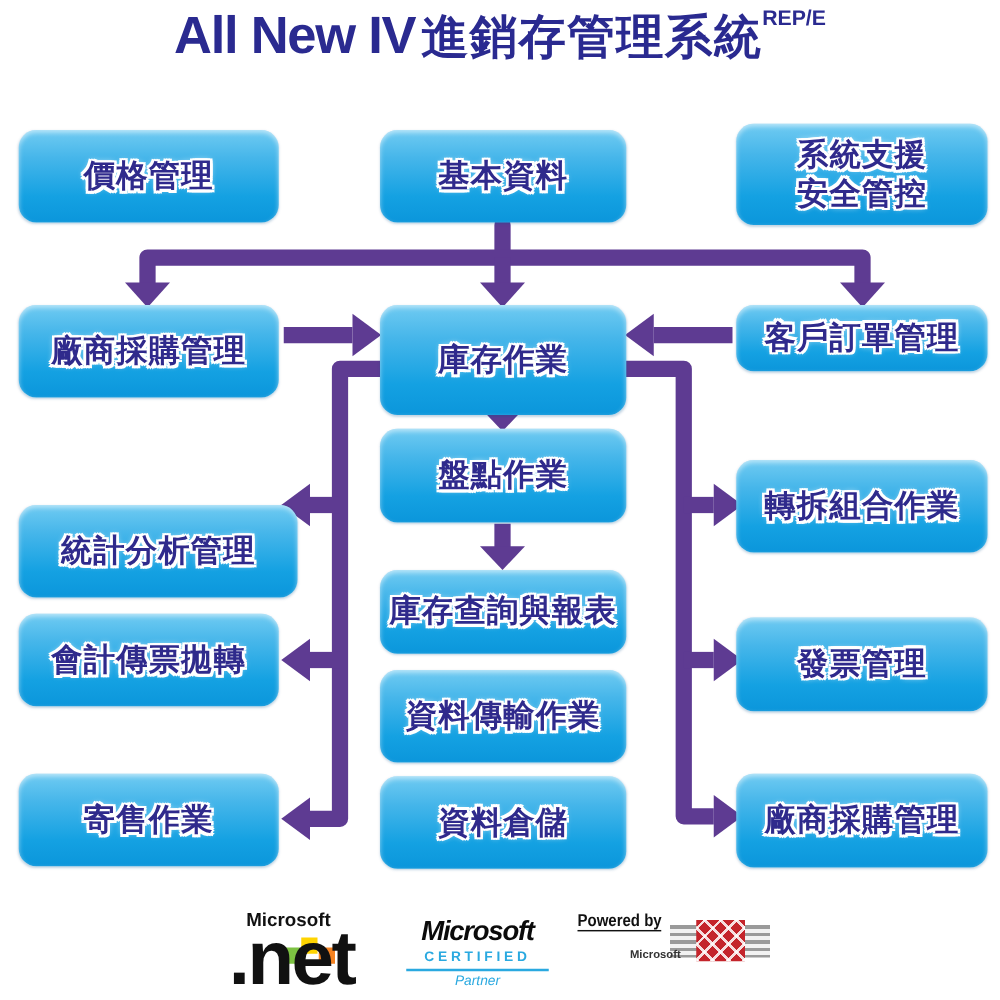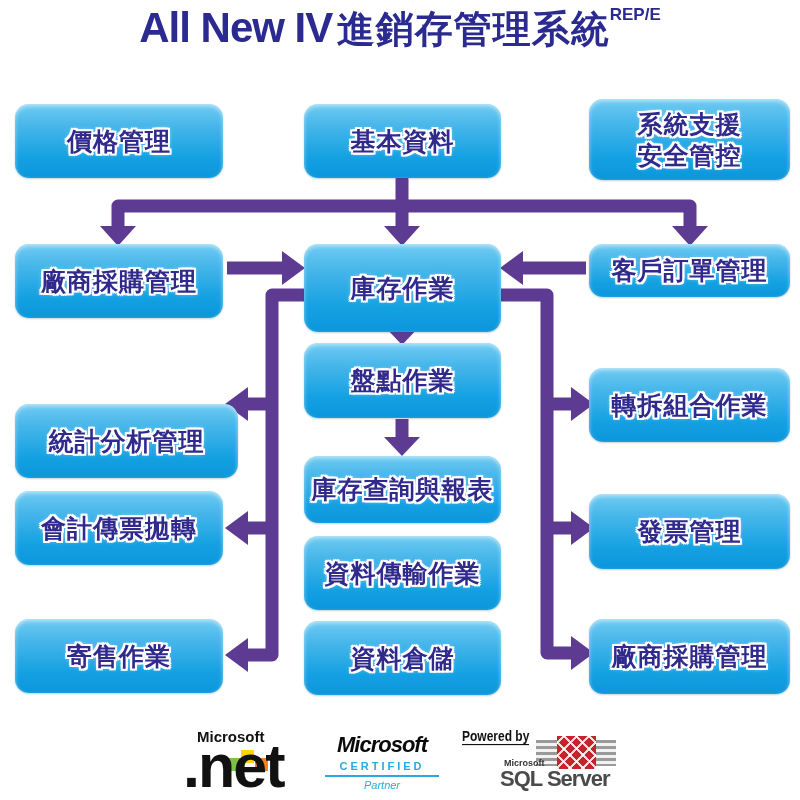--- a/index.html
+++ b/index.html
@@ -188,15 +188,14 @@
     <div class="ms">Microsoft</div>
     <div class="cert">CERTIFIED</div>
     <div class="partner">Partner</div>
   </div>
   <div class="powered">Powered by</div>
   <div class="sqllogo">
     <div class="stripes l"></div>
     <div class="red"></div>
     <div class="stripes r"></div>
     <div class="ms">Microsoft</div>
-    <div class="name">SQL Server</div>
   </div>
 </div>
 
 </body></html>

